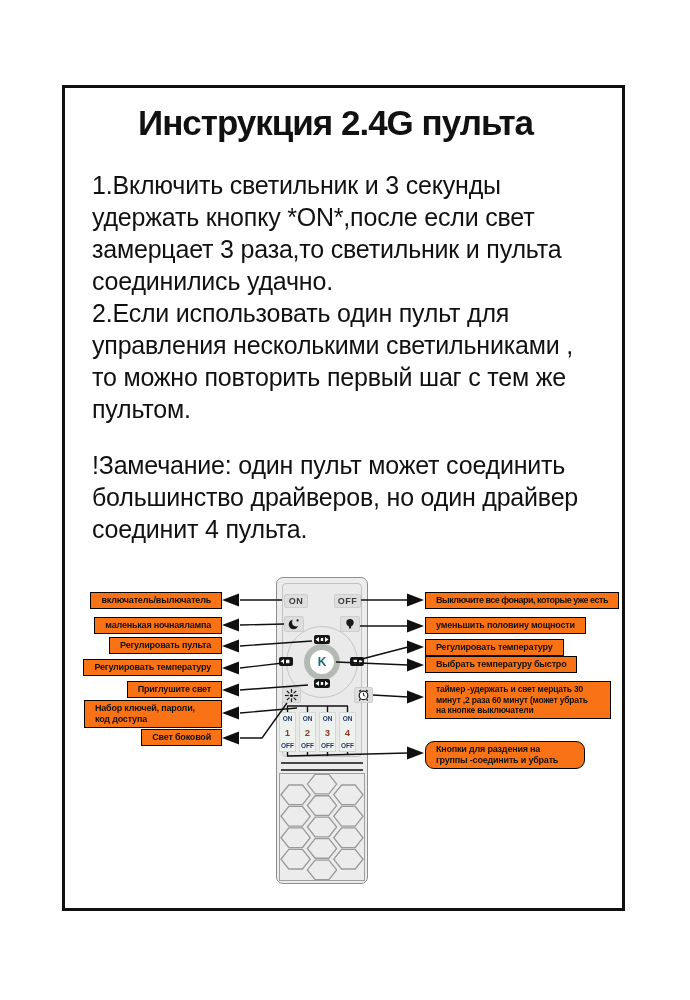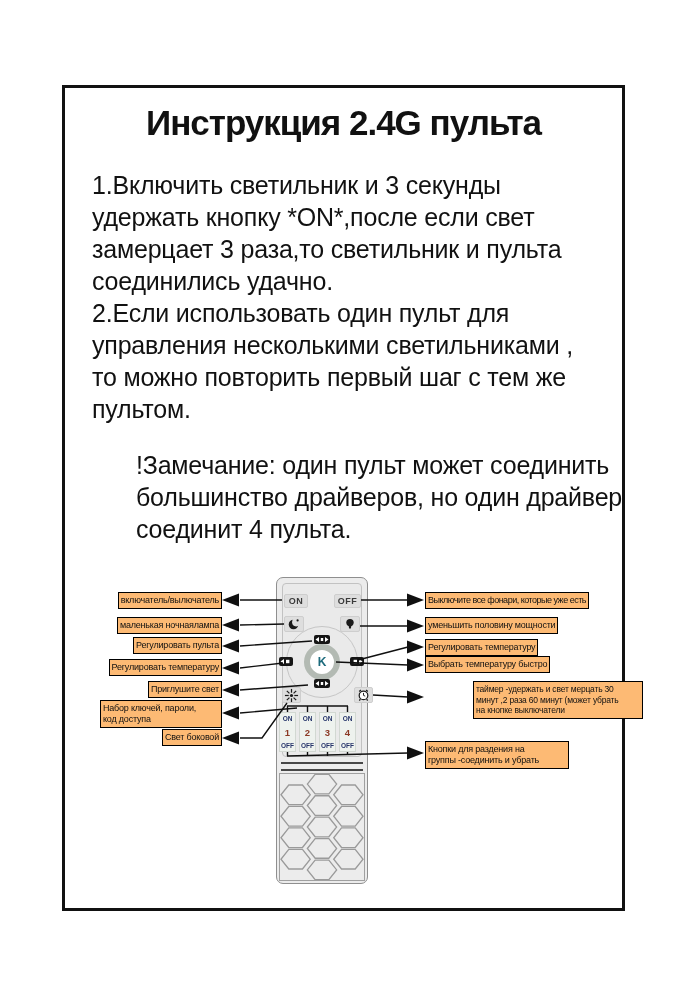--- a/index.html
+++ b/index.html
@@ -1,23 +1,23 @@
 <!DOCTYPE html>
 <html><head>
 <meta charset="utf-8">
 <style>
   html,body{margin:0;padding:0;background:#fff;}
   body{width:690px;height:1000px;position:relative;overflow:hidden;
        font-family:"Liberation Sans",sans-serif;color:#111;}
   .abs{position:absolute;}
   .page-border{left:62px;top:85px;width:563px;height:826px;border:3px solid #111;box-sizing:border-box;}
-  .title{left:62px;top:103px;width:563px;text-align:center;font-size:35px;font-weight:bold;letter-spacing:-1px;}
+  .title{left:54px;top:103px;width:563px;text-align:center;font-size:35px;font-weight:bold;letter-spacing:-1px;}
   .bodytext{left:92px;width:515px;font-size:25px;line-height:32px;letter-spacing:-0.2px;white-space:pre-line;}
   .p1{top:169px;}
-  .p2{top:449px;margin-left:44px;}
+  .p2{top:449px;}
 
   
   .remote{left:276px;top:577px;width:92px;height:307px;background:#ececec;border:1.5px solid #8f8f8f;border-radius:7px;box-sizing:border-box;}
   .panel{left:282px;top:583px;width:80px;height:174px;border:1px solid #c2c2c2;border-radius:4px;box-sizing:border-box;background:#eaeaea;}
   .rbtn{background:#dedede;border:1px solid #cecece;border-radius:2px;display:flex;align-items:center;justify-content:center;box-sizing:border-box;}
   .onoff{font-size:9px;font-weight:bold;color:#3a3a3a;letter-spacing:0.5px;}
   .btn-on{left:284px;top:594px;width:24px;height:14px;}
   .btn-off{left:334px;top:594px;width:27px;height:14px;}
   .btn-moon{left:284px;top:616px;width:20px;height:16px;}
   .btn-bulb{left:340px;top:616px;width:20px;height:16px;}
@@ -32,29 +32,29 @@
   .badge-left{left:279px;top:657px;width:14px;height:9px;}
   .badge-right{left:350px;top:657px;width:14px;height:9px;}
   .gcol{top:712px;width:17px;height:40px;background:#eef2ee;border:1px solid #d2d8d2;box-sizing:border-box;
         display:flex;flex-direction:column;align-items:center;justify-content:space-between;padding:2px 0;}
   .gc1{left:279px;} .gc2{left:299px;} .gc3{left:319px;} .gc4{left:339px;}
   .g-on,.g-off{font-size:6.5px;font-weight:bold;}
   .g-num{font-size:9.5px;font-weight:bold;}
   .honey{left:279px;top:773px;width:86px;height:108px;border:1px solid #a0a0a0;box-sizing:border-box;background:#ececec;}
 
   
-  .callout{position:absolute;border:1px solid #000;background:#fdba74;font-weight:normal;font-size:9px;line-height:11px;
-           letter-spacing:-0.2px;padding:2px 2px;white-space:pre-line;text-align:center;}
+  .callout{position:absolute;border:1px solid #000;background:#f97316;font-weight:bold;font-size:9px;line-height:11px;
+           letter-spacing:-0.2px;padding:2px 10px;white-space:pre-line;text-align:center;}
   .cl{right:468px;}  
   .cr{left:425px;}   
   .cl1{top:592px;} .cl2{top:617px;} .cl3{top:637px;} .cl4{top:659px;} .cl5{top:681px;}
   .cl6{top:700px;width:116px;text-align:left;} .cl7{top:729px;}
   .cr1{top:592px;letter-spacing:-0.5px;} .cr2{top:617px;text-align:center;} .cr3{top:639px;} .cr4{top:656px;}
-  .cr5{top:681px;width:164px;text-align:left;font-size:8.5px;line-height:10.5px;margin-left:48px;}
-  .cr6{top:741px;width:138px;text-align:left;}
+  .cr5{top:681px;width:164px;text-align:left;font-size:8.5px;line-height:10.5px;}
+  .cr6{top:741px;width:138px;text-align:left;border-radius:9px;}
   svg.overlay{left:0;top:0;pointer-events:none;}
 </style>
 </head>
 <body>
 
 <div class="abs page-border"></div>
 
 <div class="abs title">Инструкция 2.4G пульта</div>
 <div class="abs bodytext p1">1.Включить светильник и 3 секунды
 удержать кнопку *ON*,после если свет

